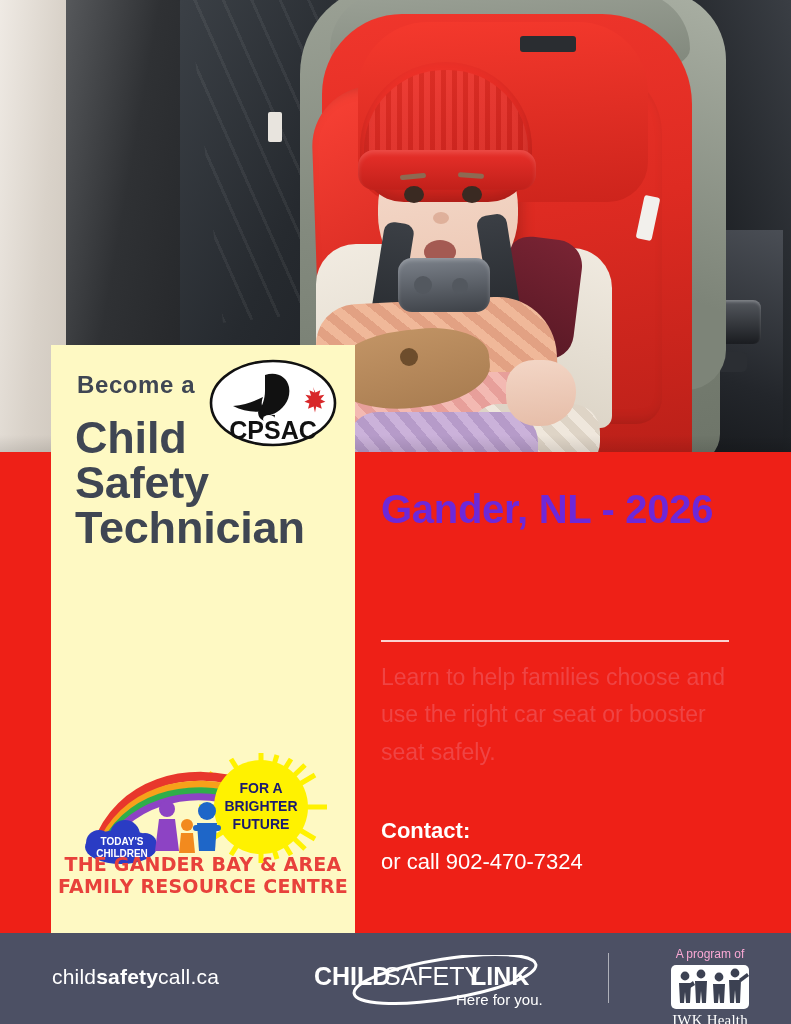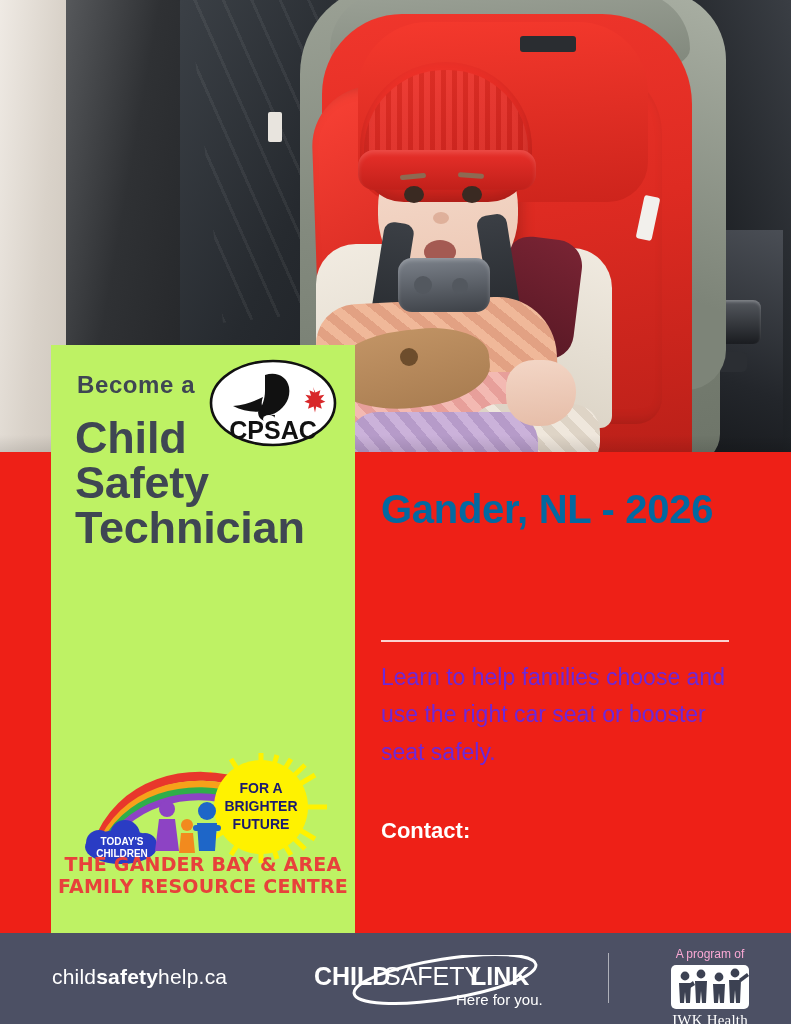--- a/index.html
+++ b/index.html
@@ -140,44 +140,44 @@
     background:#6d4d2c; border-radius:50%; }
   .photo-fade { position:absolute; left:0; bottom:0; width:100%; height:20px;
     background:linear-gradient(180deg,rgba(0,0,0,0),rgba(0,0,0,.12)); }
 
   
   .redpanel { position:absolute; left:0; top:452px; width:791px; height:481px;
     background:#ee2017; }
 
   
   .whitecard { position:absolute; left:51px; top:345px; width:304px; height:596px;
-    background:#bef264; }
+    background:#fef9c3; }
   .become { position:absolute; left:26px; top:26px;
     font-size:24px; font-weight:700; color:#3f4653; letter-spacing:.6px;
     font-stretch:condensed; }
   .cpsac-logo { position:absolute; left:152px; top:12px; width:140px; height:92px; }
   .headline { position:absolute; left:24px; top:70px; width:260px;
     font-size:45px; line-height:1.0; font-weight:700; color:#3f4653;
     letter-spacing:-.2px; }
   .headline span { display:block; }
   .partner-lbl { position:absolute; left:0; top:370px; width:304px; text-align:center;
     font-size:17px; color:#2b2b2b; }
   .frc-logo { position:absolute; left:24px; top:404px; width:256px; height:116px; }
   .frc-name { position:absolute; left:6px; top:508px; width:292px; text-align:center;
     font-size:19px; font-weight:700; color:#e8413b; line-height:1.18;
     letter-spacing:.2px; font-family:"DejaVu Sans", sans-serif; }
   .frc-name span { display:block; }
 
   
-  .right { position:absolute; left:381px; top:486px; width:392px; color:#0369a1; }
+  .right { position:absolute; left:381px; top:486px; width:392px; color:#6d28d9; }
   .ev-line { display:block; font-size:40px; line-height:1.16; font-weight:700;
     letter-spacing:-.3px; }
   .divider { position:absolute; left:381px; top:640px; width:348px; height:2px;
     background:rgba(255,255,255,.80); }
-  .blurb { position:absolute; left:381px; top:659px; width:366px; color:#6d28d9;
+  .blurb { position:absolute; left:381px; top:659px; width:366px; color:#ef4444;
     font-size:23px; line-height:1.62; }
   .contact-h { position:absolute; left:381px; top:818px; color:#fff;
     font-size:22px; font-weight:700; }
   .contact-b { position:absolute; left:381px; top:846px; width:390px; color:#fff;
     font-size:22px; line-height:1.42; }
   .contact-b span { display:block; }
 
   
   .footer { position:absolute; left:0; top:933px; width:791px; height:91px;
     background:#4c5064; }
@@ -336,24 +336,25 @@
     </div>
   </div>
 
   <div class="right">
     <span class="ev-line">Gander, NL - 2026</span>
   </div>
   <div class="divider"></div>
   <div class="blurb">Learn to help families choose and use the right car seat or booster seat safely.</div>
   <div class="contact-h">Contact:</div>
   <div class="contact-b">
+    <span>or call 902-470-7324</span>
   </div>
 
   <div class="footer">
-    <div class="f-url"><span>child</span><b>safety</b><span>help.ca</span></div>
+    <div class="f-url"><span>child</span><b>safety</b><span>call.ca</span></div>
 
     <svg class="csl-logo" viewBox="0 0 270 54">
       <ellipse cx="135" cy="24" rx="92" ry="20" fill="none" stroke="#ffffff" stroke-width="3" transform="rotate(-9 135 24)"></ellipse>
       <text x="4" y="30" font-family="Liberation Sans, sans-serif" font-size="25" font-weight="bold" fill="#ffffff">CHILD</text>
       <text x="74" y="30" font-family="Liberation Sans, sans-serif" font-size="25" font-weight="normal" fill="#ffffff">SAFETY</text>
       <text x="161" y="30" font-family="Liberation Sans, sans-serif" font-size="25" font-weight="bold" fill="#ffffff">LINK</text>
       <text x="146" y="50" font-family="Liberation Sans, sans-serif" font-size="15" fill="#ffffff">Here for you.</text>
     </svg>
 
     <div class="f-sep"></div>

